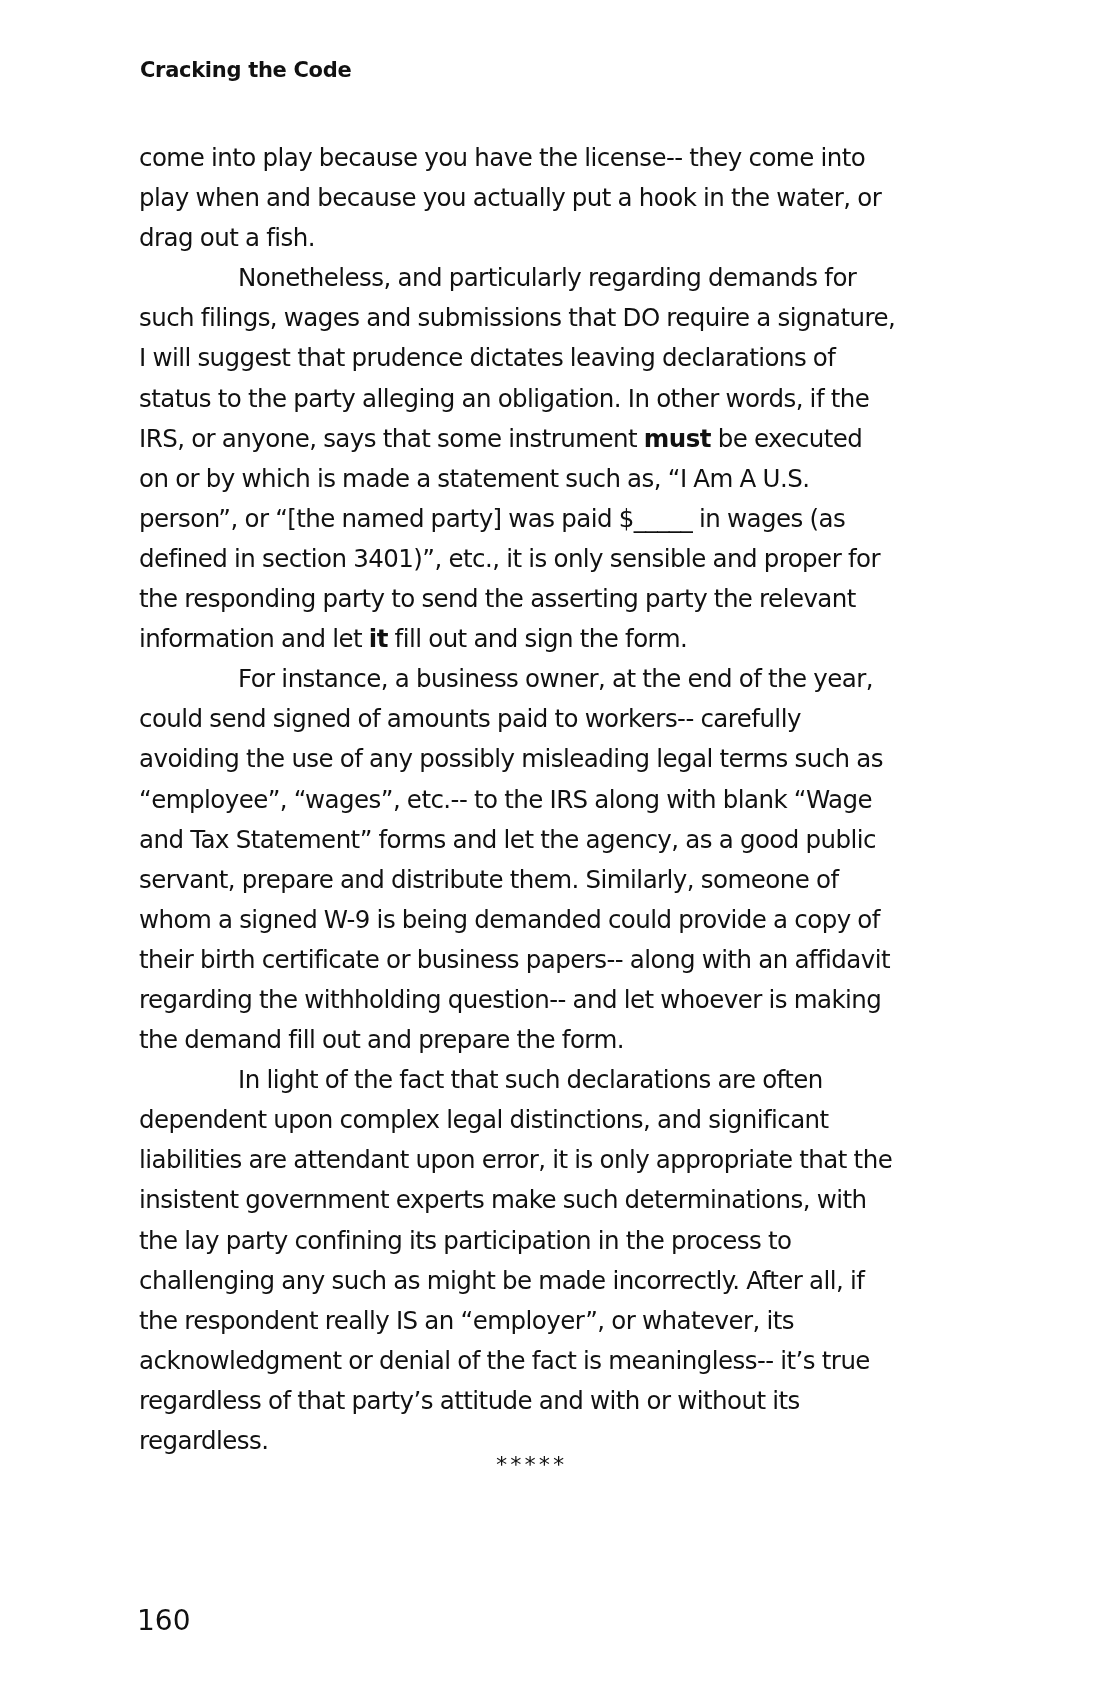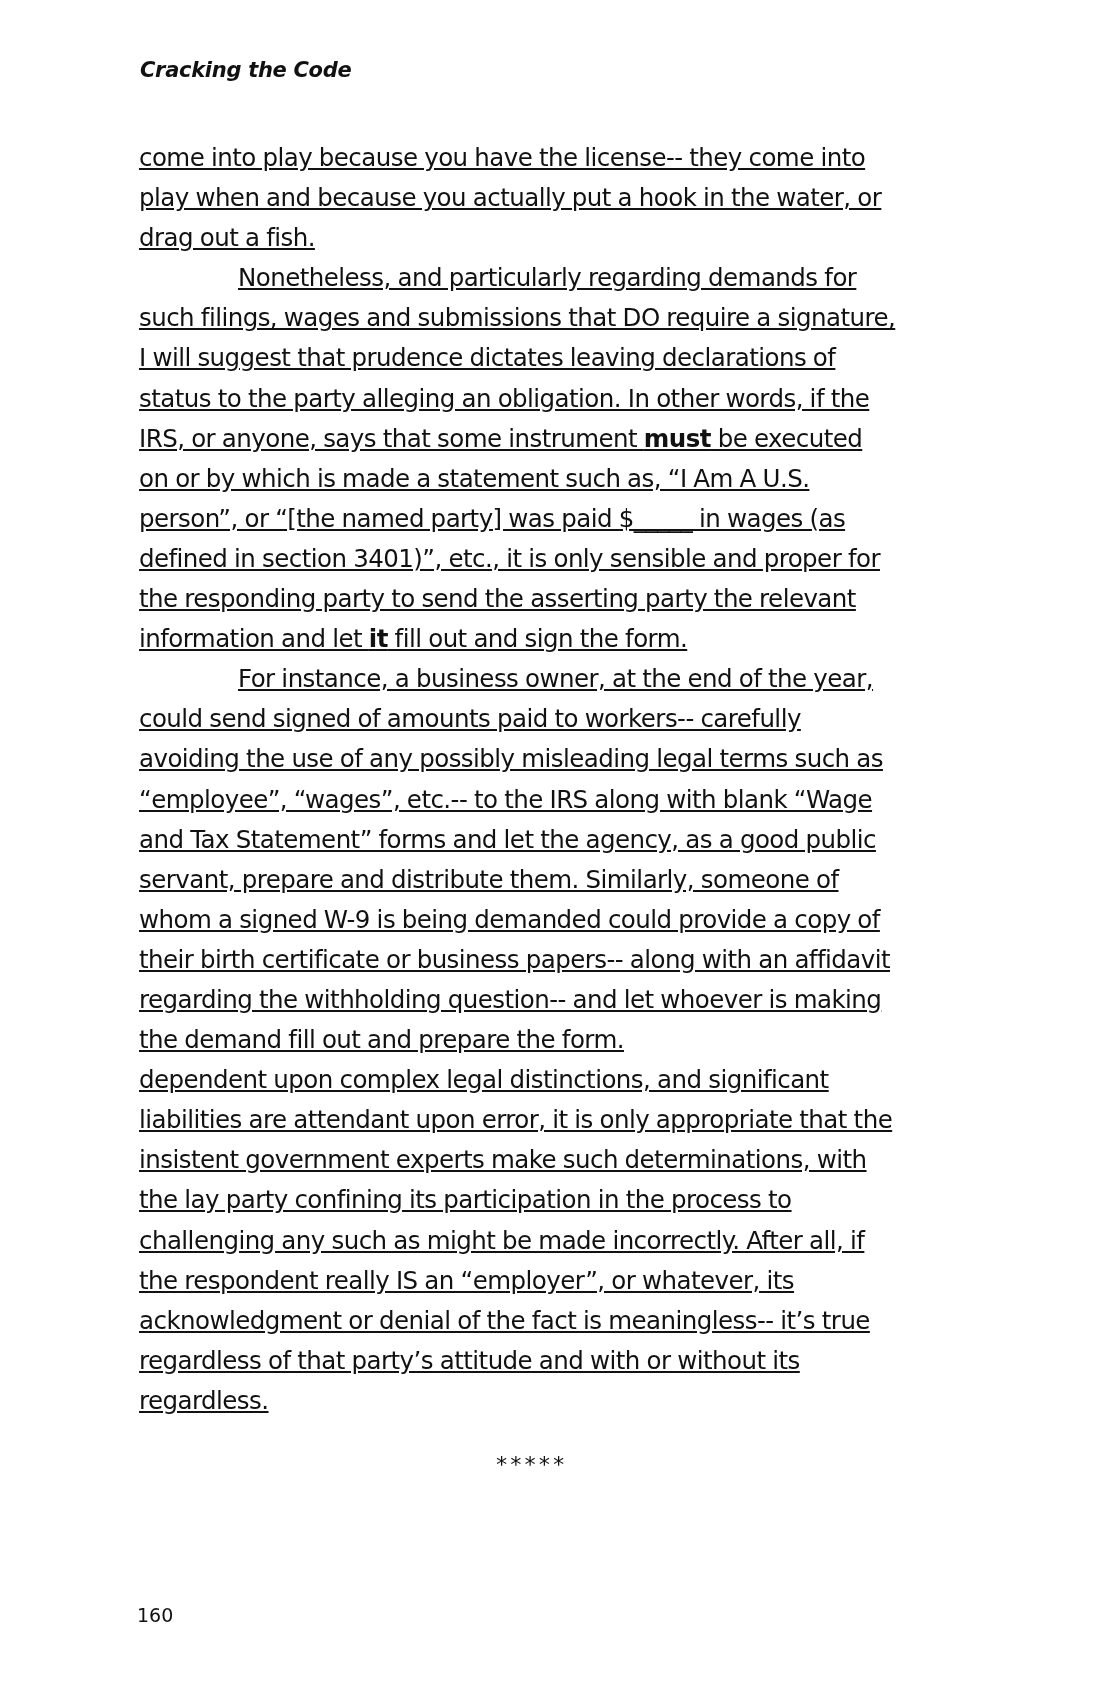--- a/index.html
+++ b/index.html
@@ -1,28 +1,28 @@
 <!DOCTYPE html>
 <html><head>
   <meta charset="utf-8">
   <style>
     html, body { margin: 0; padding: 0; background: #ffffff; }
     body { width: 1100px; height: 1699px; position: relative; overflow: hidden;
            font-family: "DejaVu Sans", "Liberation Sans", sans-serif; color: #111111; }
     .running-head { position: absolute; left: 140px; top: 58px; font-size: 21px;
-                    font-weight: bold; font-style: italic; letter-spacing: -0.3px; }
+                    font-weight: bold; letter-spacing: -0.3px; }
     .body-text { position: absolute; left: 139px; top: 138px; width: 820px;
                  font-size: 24.5px; line-height: 40.1px; letter-spacing: -0.55px;
-                 word-spacing: -0.5px; text-decoration: underline; }
+                 word-spacing: -0.5px; }
     .line { white-space: nowrap; height: 40.1px; }
     .indent { padding-left: 99px; }
     .b { font-weight: bold; }
     .separator { position: absolute; left: 495px; top: 1452px; font-size: 22px;
                  letter-spacing: 1px; font-family: "DejaVu Sans Mono", monospace; }
-    .page-number { position: absolute; left: 137px; top: 1604px; font-size: 19px; }
+    .page-number { position: absolute; left: 137px; top: 1604px; font-size: 28px; }
   </style>
 </head>
 <body>
 
 <div class="running-head">Cracking the Code</div>
 
 <div class="body-text" id="body-text">
     <div class="line">come into play because you have the license-- they come into</div>
     <div class="line">play when and because you actually put a hook in the water, or</div>
     <div class="line">drag out a fish.</div>
@@ -39,20 +39,21 @@
     <div class="line indent">For instance, a business owner, at the end of the year,</div>
     <div class="line">could send signed of amounts paid to workers-- carefully</div>
     <div class="line">avoiding the use of any possibly misleading legal terms such as</div>
     <div class="line">“employee”, “wages”, etc.-- to the IRS along with blank “Wage</div>
     <div class="line">and Tax Statement” forms and let the agency, as a good public</div>
     <div class="line">servant, prepare and distribute them.  Similarly, someone of</div>
     <div class="line">whom a signed W-9 is being demanded could provide a copy of</div>
     <div class="line">their birth certificate or business papers-- along with an affidavit</div>
     <div class="line">regarding the withholding question-- and let whoever is making</div>
     <div class="line">the demand fill out and prepare the form.</div>
+    <div class="line indent">In light of the fact that such declarations are often</div>
     <div class="line">dependent upon complex legal distinctions, and significant</div>
     <div class="line">liabilities are attendant upon error, it is only appropriate that the</div>
     <div class="line">insistent government experts make such determinations, with</div>
     <div class="line">the lay party confining its participation in the process to</div>
     <div class="line">challenging any such as might be made incorrectly.  After all, if</div>
     <div class="line">the respondent really IS an “employer”, or whatever, its</div>
     <div class="line">acknowledgment or denial of the fact is meaningless-- it’s true</div>
     <div class="line">regardless of that party’s attitude and with or without its</div>
     <div class="line">regardless.</div>
   </div>

